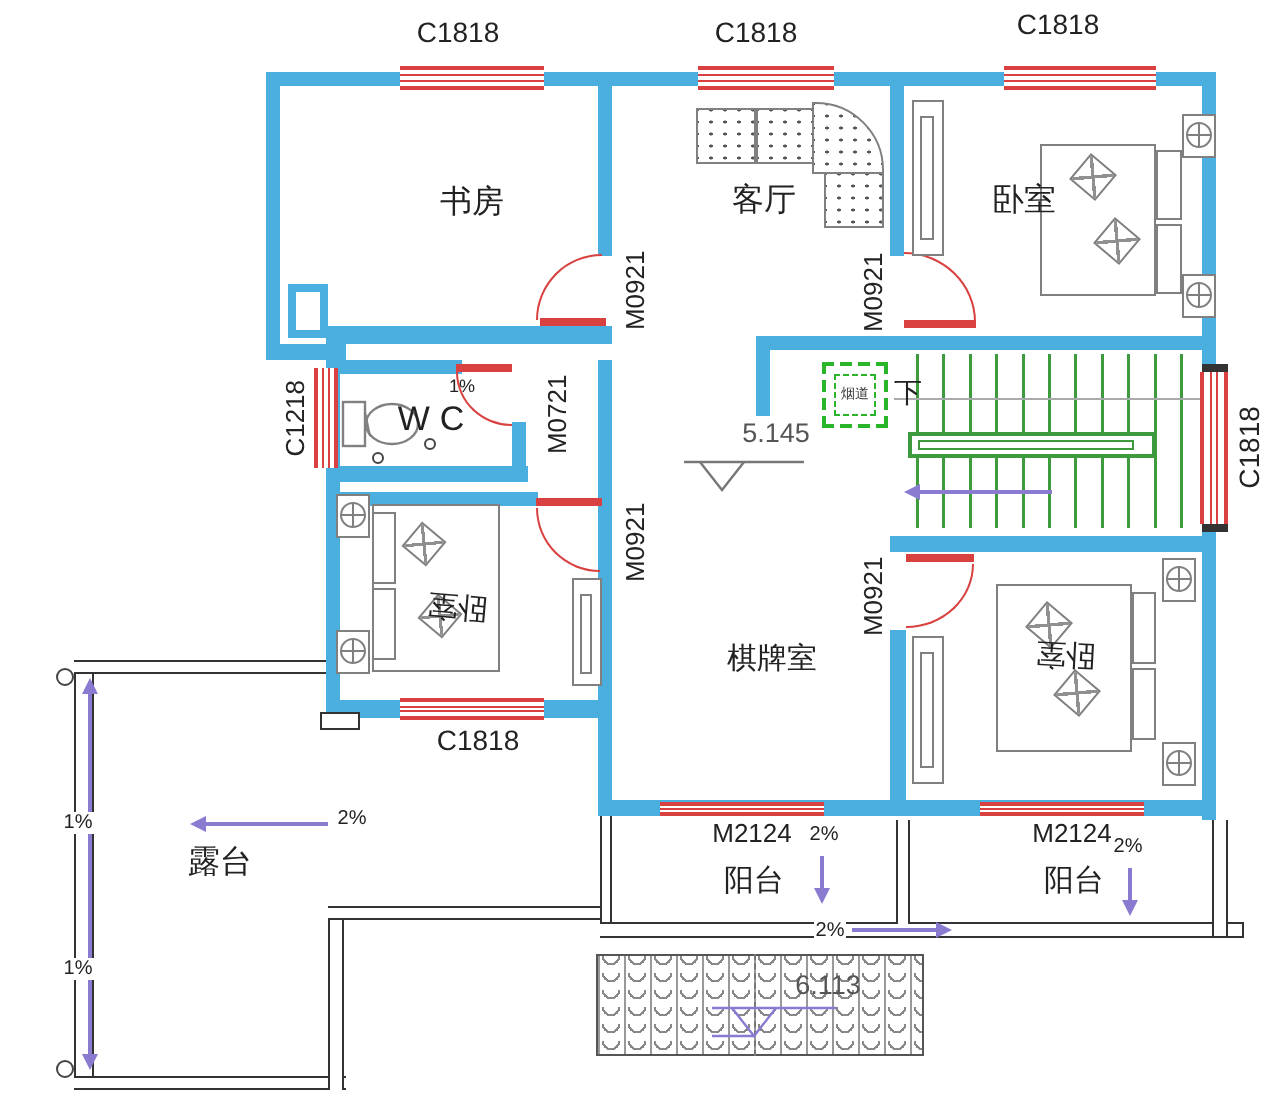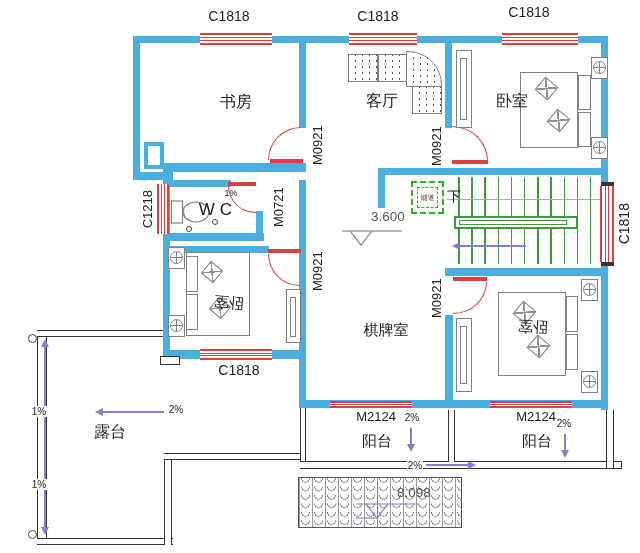--- a/index.html
+++ b/index.html
@@ -156,21 +156,21 @@
   <div class="a rail" style="left:454px;top:216px;width:124px;height:13px"></div>
   <div class="a rail-in" style="left:459px;top:220px;width:108px;height:5px"></div>
   <div class="a pline" style="left:460px;top:245px;width:66px;height:2px"></div>
   <div class="a ahL" style="left:452px;top:242px"></div>
   <div class="a lbl" style="left:446px;top:189px;width:16px;font-size:14px">下</div>
 
   <div class="a dashg" style="left:411px;top:181px;width:33px;height:33px"></div>
   <div class="a dashg-in" style="left:417px;top:187px;width:21px;height:21px"></div>
   <div class="a lbl" style="left:415px;top:194px;width:25px;font-size:7px;color:#333">烟道</div>
 
-  <div class="a lbl" style="left:364px;top:210px;width:48px;font-size:13.5px;color:#555">3.600</div>
+  <div class="a lbl" style="left:364px;top:210px;width:48px;font-size:13.5px;color:#555">5.145</div>
   <svg class="a" style="left:342px;top:228px" width="62" height="20" viewBox="0 0 62 20">
     <line x1="0" y1="3" x2="60" y2="3" stroke="#777" stroke-width="1.2"></line>
     <path d="M8 3 L19 17 L30 3" fill="none" stroke="#777" stroke-width="1.2"></path>
   </svg>
 
   <div class="a blk2v" style="left:37px;top:330px;width:10px;height:215px"></div>
   <div class="a blk2h" style="left:37px;top:330px;width:126px;height:7px"></div>
   <div class="a blk2h" style="left:37px;top:538px;width:136px;height:7px"></div>
   <div class="a blk2v" style="left:164px;top:453px;width:8px;height:92px"></div>
   <div class="a blk2h" style="left:164px;top:453px;width:137px;height:7px"></div>
@@ -200,21 +200,21 @@
   <div class="a ahD" style="left:561px;top:450px"></div>
   <div class="a lbl" style="left:404px;top:412px;width:16px;font-size:10px">2%</div>
   <div class="a lbl" style="left:556px;top:418px;width:16px;font-size:10px">2%</div>
 
   <div class="a lbl" style="left:407px;top:460px;width:16px;font-size:10px;background:#fff">2%</div>
   <div class="a pline" style="left:426px;top:464px;width:42px;height:2px"></div>
   <div class="a ahR" style="left:468px;top:461px"></div>
 
   <div class="a tiles" style="left:298px;top:477px;width:164px;height:51px"></div>
   <div class="a" style="left:377px;top:477px;width:0;height:51px;border-left:1px dashed #777"></div>
-  <div class="a lbl" style="left:391px;top:486px;width:46px;font-size:13.5px;color:#555">8.098</div>
+  <div class="a lbl" style="left:391px;top:486px;width:46px;font-size:13.5px;color:#555">6.113</div>
   <svg class="a" style="left:356px;top:500px" width="64" height="22" viewBox="0 0 64 22">
     <line x1="0" y1="4" x2="62" y2="4" stroke="#8a7ad0" stroke-width="1.2"></line>
     <path d="M10 4 L21 18 L32 4" fill="none" stroke="#8a7ad0" stroke-width="1.2"></path>
     <line x1="0" y1="18" x2="21" y2="18" stroke="#8a7ad0" stroke-width="1.2"></line>
   </svg>
 
   <div class="a lbl" style="left:216px;top:93px;width:40px;font-size:16px">书房</div>
   <div class="a lbl" style="left:362px;top:92px;width:40px;font-size:16px">客厅</div>
   <div class="a lbl" style="left:492px;top:92px;width:40px;font-size:16px">卧室</div>
   <div class="a lbl" style="left:196px;top:201px;width:44px;font-size:17px;letter-spacing:5px">WC</div>

